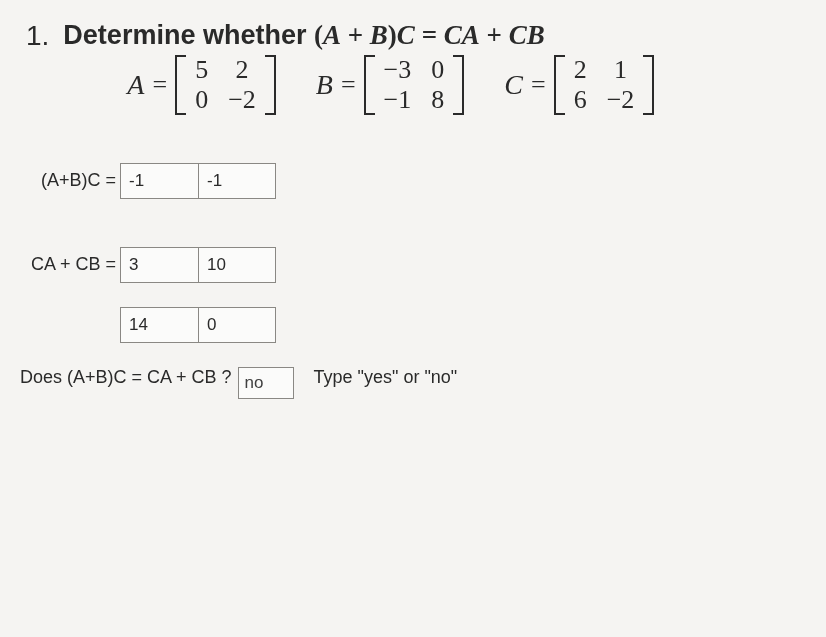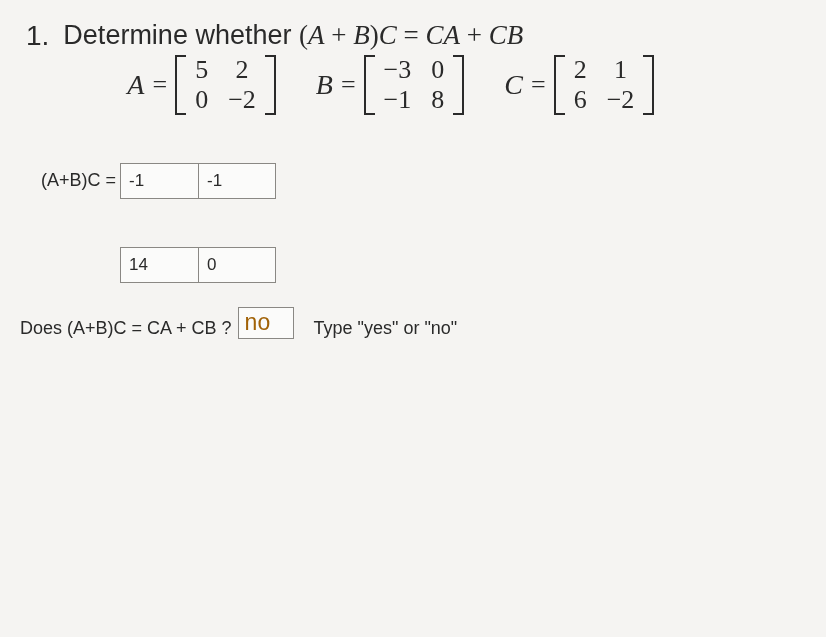--- a/index.html
+++ b/index.html
@@ -17,21 +17,21 @@
       align-items: flex-start;
       gap: 14px;
     }
     .qnum {
       font-size: 28px;
       font-weight: 500;
       padding-left: 16px;
     }
     .qtext {
       font-size: 27px;
-      font-weight: 400;
+      font-weight: 700;
     }
     .math { font-family: 'Cambria Math', 'STIX', serif; }
     .matrices-row {
       display: flex;
       gap: 40px;
       margin-top: 4px;
       margin-left: 64px;
       font-size: 26px;
       align-items: center;
     }
@@ -92,33 +92,33 @@
       font-family: Arial, sans-serif;
       color: #2a2a2a;
     }
     .cell-input + .cell-input { border-left: 1px solid #8a8884; margin-left:0; }
     .pair { display:flex; }
     .pair .cell-input:first-child{ border-right:none;}
 
     .final-row {
       margin-left: 10px;
       display: flex;
-      align-items: flex-end;
+      align-items: flex-start;
       gap: 6px;
       font-size: 18px;
     }
     .final-input {
       width: 56px;
       height: 32px;
       border: 1px solid #8a8884;
       background: #fbfbfa;
-      font-size: 23px;
+      font-size: 17px;
       padding: 2px 6px;
       font-family: Arial, sans-serif;
-      color:#a16207;
+      color:#404040;
     }
     .hint { margin-left: 14px; }
   </style>
 </head>
 <body>
 
 <div class="question-row">
   <div class="qnum">1.</div>
   <div>
     <div class="qtext">
@@ -205,20 +205,27 @@
     </div>
     <div class="ans-row">
       <div class="ans-label indent"></div>
       <div class="pair">
       </div>
     </div>
   </div>
 
   <div class="ans-group">
     <div class="ans-row">
+      <div class="ans-label">CA + CB =</div>
+      <div class="pair">
+        <input class="cell-input" value="3" style="">
+        <input class="cell-input" value="10" style="">
+      </div>
+    </div>
+    <div class="ans-row">
       <div class="ans-label indent"></div>
       <div class="pair">
         <input class="cell-input" value="14" style="">
         <input class="cell-input" value="0" style="">
       </div>
     </div>
   </div>
 
 </div>
 

